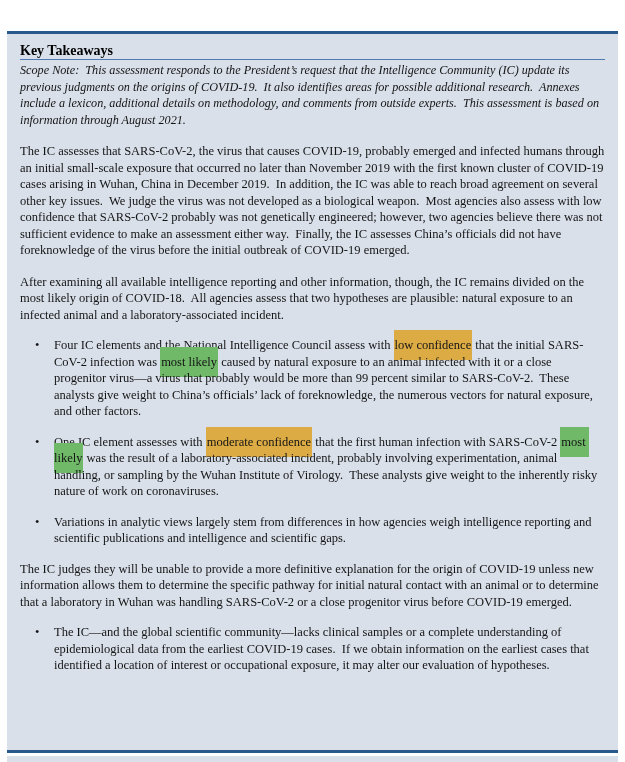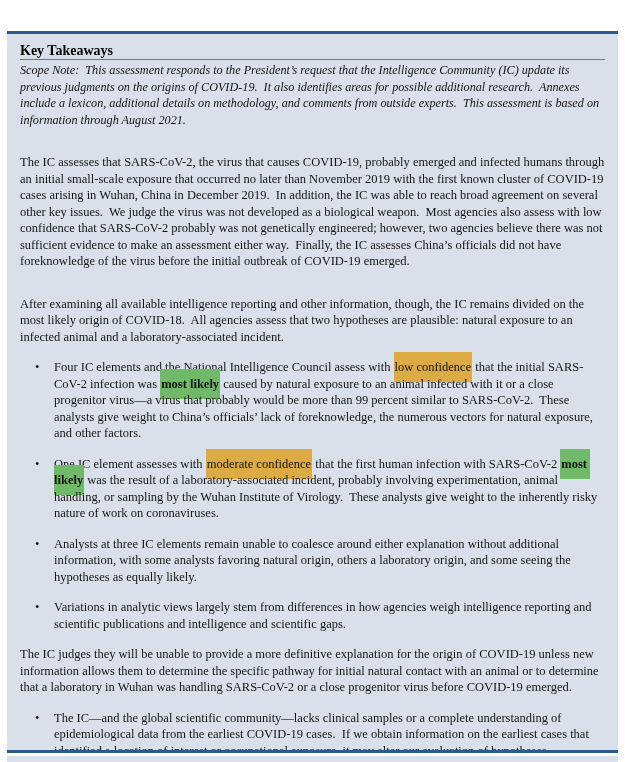--- a/index.html
+++ b/index.html
@@ -44,21 +44,21 @@
     color:#000;
   }
   .scope-note{
     margin-top:2px;
     font-style:italic;
     font-size:12.2px;
     line-height:16.5px;
     white-space:pre-wrap;
   }
   .body-para{
-    margin-top:26px;
+    margin-top:15px;
     font-size:12.5px;
     line-height:16.5px;
     white-space:pre-wrap;
   }
   ul.bullets{
     list-style:none;
     margin-top:14px;
   }
   ul.bullets li{
     position:relative;
@@ -72,21 +72,21 @@
     content:"\2022";
     position:absolute;
     left:15px;top:0;
     font-size:12.5px;
   }
   mark{
     color:var(--ink);
     padding:8px 1px;
   }
   mark.hl-amber{background:var(--amber);}
-  mark.hl-green{background:var(--green);font-weight:bold;}
+  mark.hl-green{background:var(--green);}
   .continuation-strip{
     position:absolute;
     left:7px;top:756px;
     width:611px;height:6px;
     background:var(--box-bg);
   }
 </style>
 </head>
 <body>
 
@@ -99,21 +99,20 @@
 
     <p class="scope-note">Scope Note:  This assessment responds to the President’s request that the Intelligence Community (IC) update its previous judgments on the origins of COVID-19.  It also identifies areas for possible additional research.  Annexes include a lexicon, additional details on methodology, and comments from outside experts.  This assessment is based on information through August 2021.</p>
 
     <p class="body-para">The IC assesses that SARS-CoV-2, the virus that causes COVID-19, probably emerged and infected humans through an initial small-scale exposure that occurred no later than November 2019 with the first known cluster of COVID-19 cases arising in Wuhan, China in December 2019.  In addition, the IC was able to reach broad agreement on several other key issues.  We judge the virus was not developed as a biological weapon.  Most agencies also assess with low confidence that SARS-CoV-2 probably was not genetically engineered; however, two agencies believe there was not sufficient evidence to make an assessment either way.  Finally, the IC assesses China’s officials did not have foreknowledge of the virus before the initial outbreak of COVID-19 emerged.</p>
 
     <p class="body-para">After examining all available intelligence reporting and other information, though, the IC remains divided on the most likely origin of COVID-18.  All agencies assess that two hypotheses are plausible: natural exposure to an infected animal and a laboratory-associated incident.</p>
 
     <ul class="bullets">
         <li>Four IC elements and the National Intelligence Council assess with <mark class="hl-amber">low confidence</mark> that the initial SARS-CoV-2 infection was <mark class="hl-green">most likely</mark> caused by natural exposure to an animal infected with it or a close progenitor virus—a virus that probably would be more than 99 percent similar to SARS-CoV-2.  These analysts give weight to China’s officials’ lack of foreknowledge, the numerous vectors for natural exposure, and other factors.</li>
         <li>One IC element assesses with <mark class="hl-amber">moderate confidence</mark> that the first human infection with SARS-CoV-2 <mark class="hl-green">most likely</mark> was the result of a laboratory-associated incident, probably involving experimentation, animal handling, or sampling by the Wuhan Institute of Virology.  These analysts give weight to the inherently risky nature of work on coronaviruses.</li>
-        <li>Analysts at three IC elements remain unable to coalesce around either explanation without additional information, with some analysts favoring natural origin, others a laboratory origin, and some seeing the hypotheses as equally likely.</li>
         <li>Variations in analytic views largely stem from differences in how agencies weigh intelligence reporting and scientific publications and intelligence and scientific gaps.</li>
       </ul>
 
     <p class="body-para" style="margin-top:14px;">The IC judges they will be unable to provide a more definitive explanation for the origin of COVID-19 unless new information allows them to determine the specific pathway for initial natural contact with an animal or to determine that a laboratory in Wuhan was handling SARS-CoV-2 or a close progenitor virus before COVID-19 emerged.</p>
 
     <ul class="bullets">
         <li>The IC—and the global scientific community—lacks clinical samples or a complete understanding of epidemiological data from the earliest COVID-19 cases.  If we obtain information on the earliest cases that identified a location of interest or occupational exposure, it may alter our evaluation of hypotheses.</li>
       </ul>
 
   </div>

